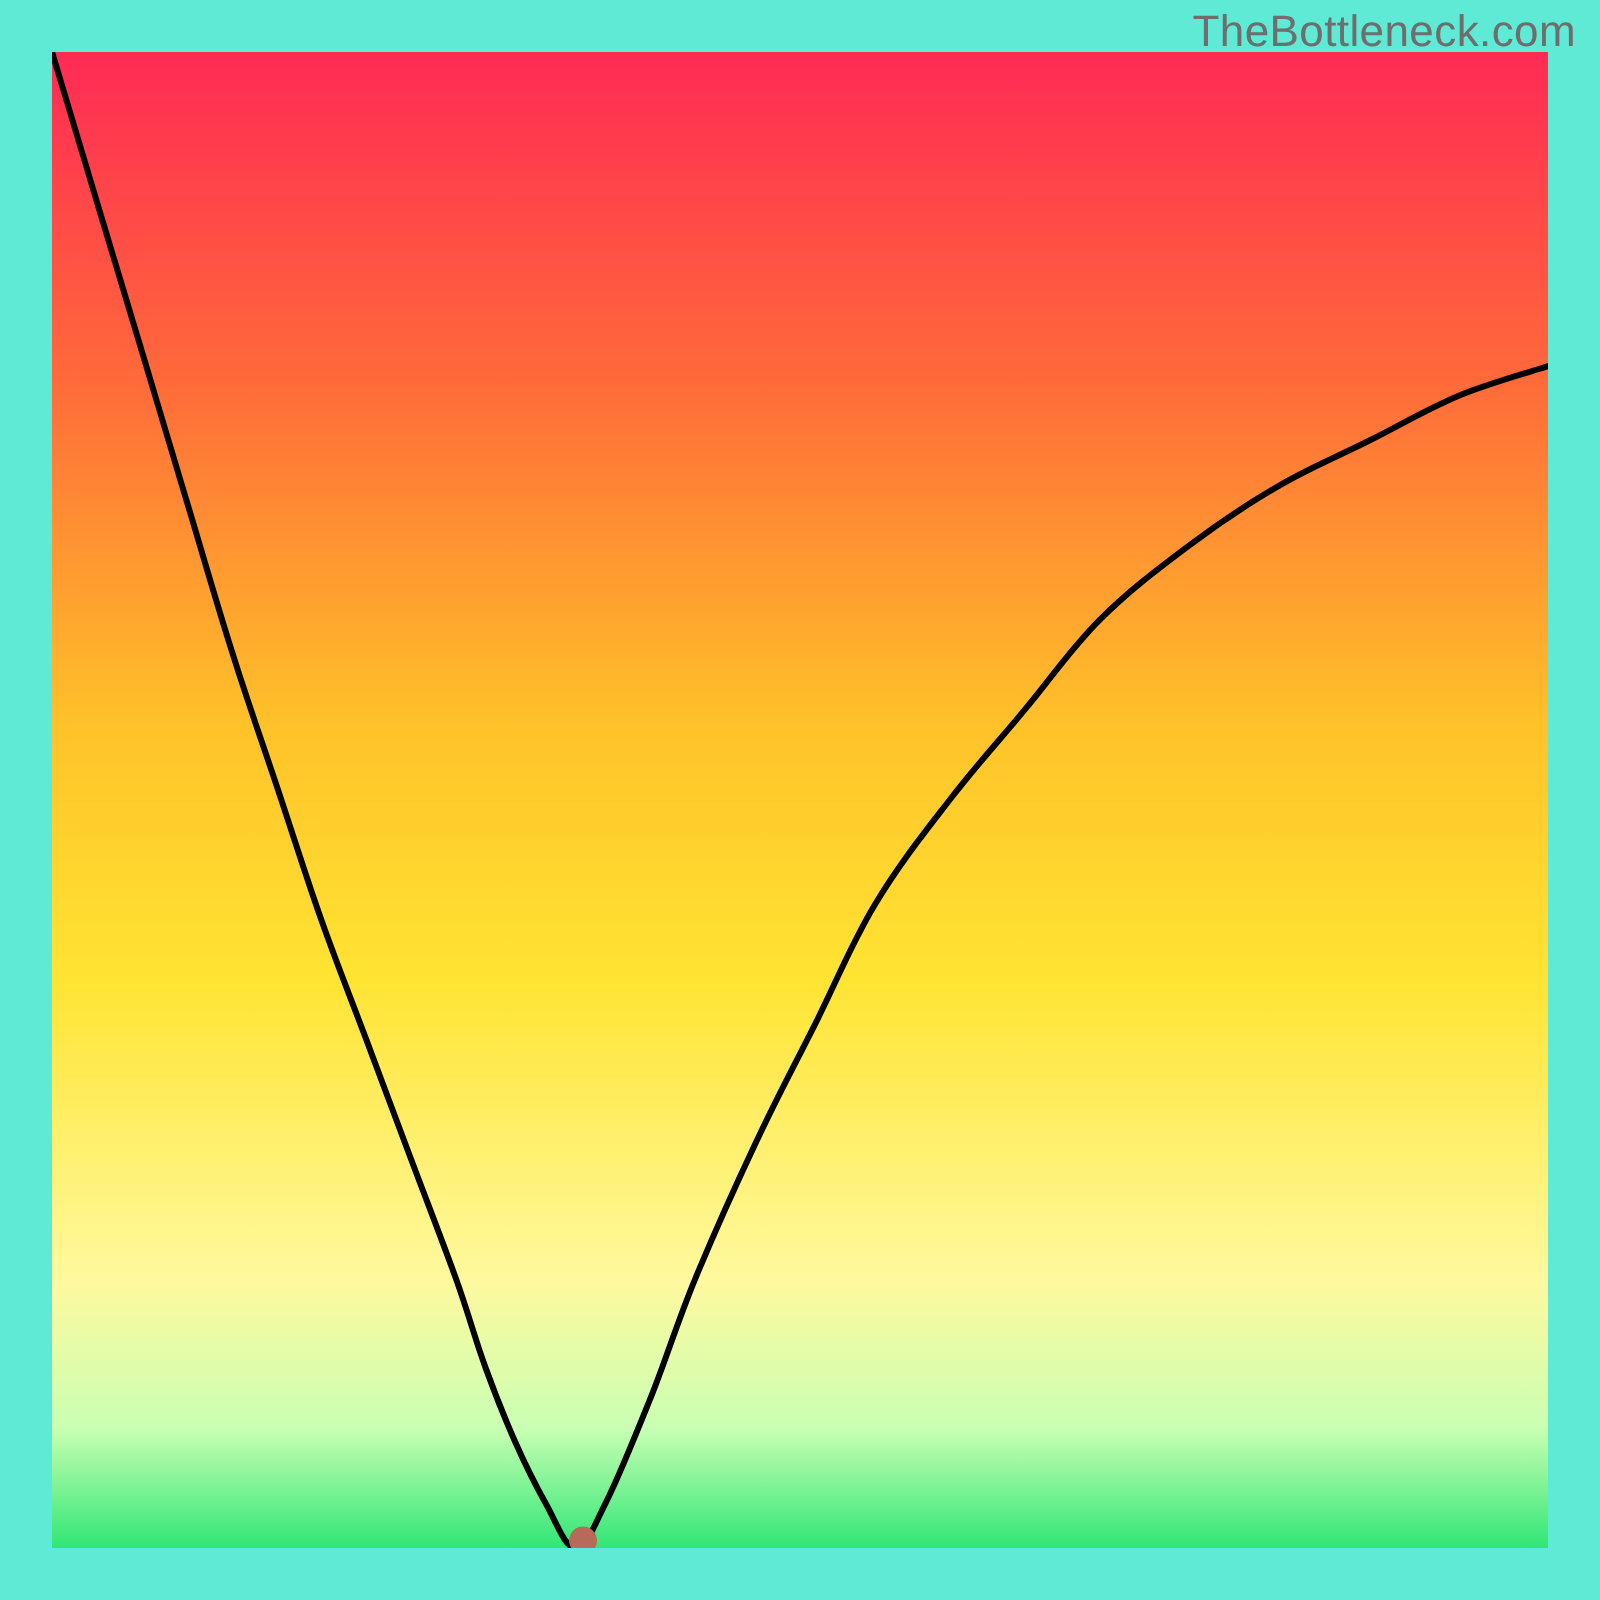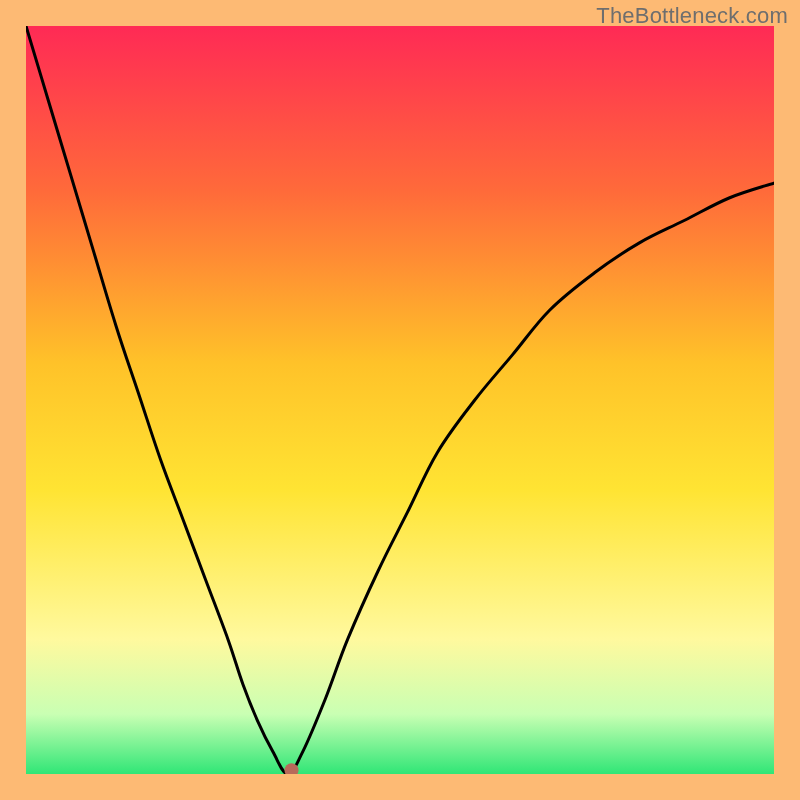--- a/index.html
+++ b/index.html
@@ -8,21 +8,21 @@
     width: 800px;
     height: 800px;
     overflow: hidden;
     background: #000;
     font-family: Arial, Helvetica, sans-serif;
   }
   .frame {
     position: relative;
     width: 800px;
     height: 800px;
-    background: #fdba74;
+    background: #5eead4;
   }
   .plot-area {
     position: absolute;
     left: 26px;
     top: 26px;
     width: 748px;
     height: 748px;
     overflow: hidden;
   }
   .gradient-bg {

